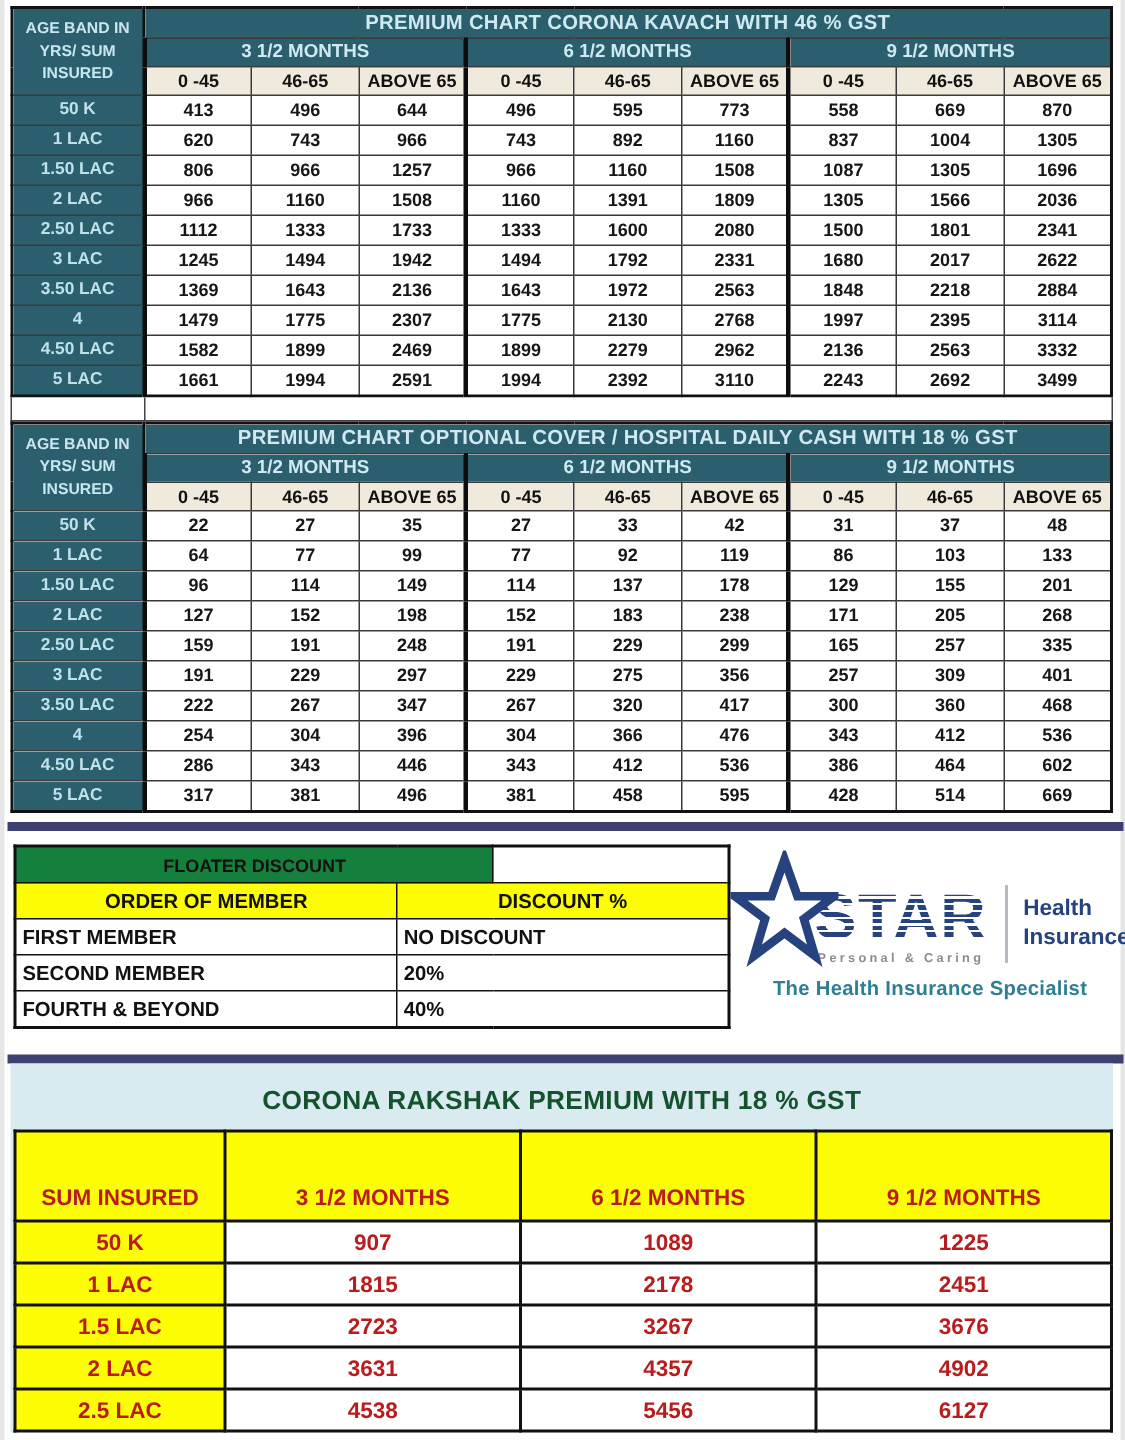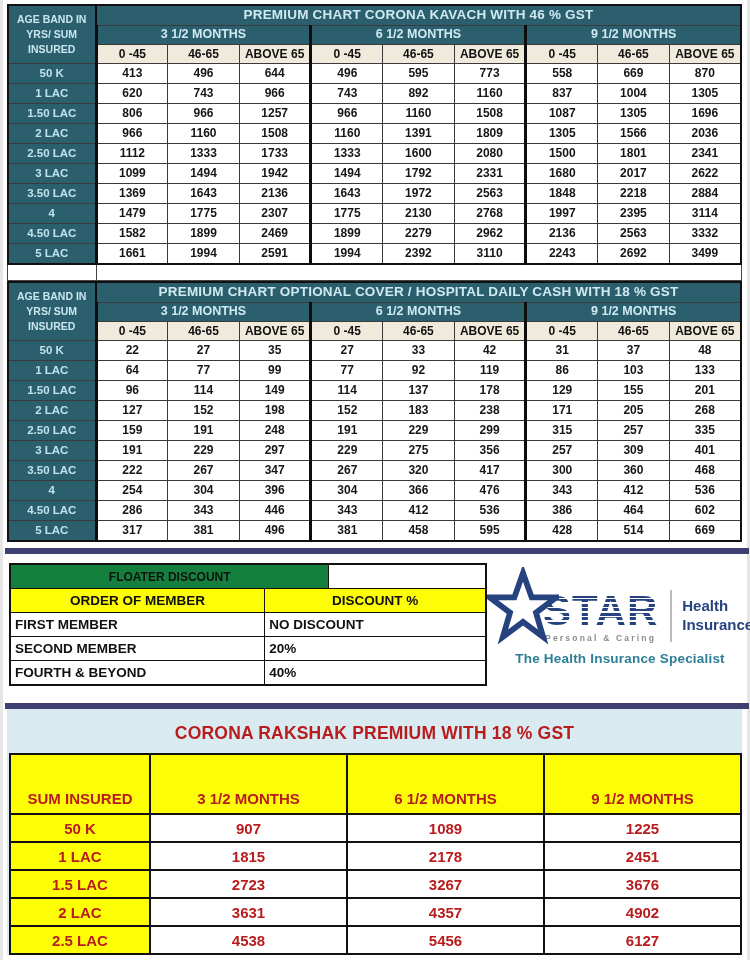--- a/index.html
+++ b/index.html
@@ -93,21 +93,21 @@
     color:#8c8c8c;font-size:8.5px;letter-spacing:2.2px;margin-top:1px;text-align:center;
   }
   .logo-mid{display:flex;align-items:center;}
   .logo-div{width:2px;height:52px;background:#b9b9c4;margin:14px 10px 0 12px;}
   .logo-right{color:#26437f;font-size:15px;line-height:1.25;margin-top:14px;}
   .tagline{color:#2e7e95;font-size:13.5px;letter-spacing:.2px;}
 
   
   .bottom{flex:1;background:#d9eaf1;padding:6px 2px 0 2px;}
   .rak-title{
-    text-align:center;color:#b91c1c;font-size:17.5px;letter-spacing:.2px;
+    text-align:center;color:#14532d;font-size:17.5px;letter-spacing:.2px;
     margin:8px 0 9px 0;
   }
   table.rakshak{
     border-collapse:collapse;table-layout:fixed;width:733px;
     border:2px solid #111;background:#fff;
   }
   table.rakshak td{
     border:2px solid #111;color:#b91c1c;text-align:center;vertical-align:middle;
     font-size:15px;height:26px;padding:0;
   }
@@ -214,21 +214,21 @@
             <td class="val">1733</td>
             <td class="val grp">1333</td>
             <td class="val">1600</td>
             <td class="val">2080</td>
             <td class="val grp">1500</td>
             <td class="val">1801</td>
             <td class="val">2341</td>
           </tr>
           <tr>
             <td class="rl">3 LAC</td>
-            <td class="val grp">1099</td>
+            <td class="val grp">1245</td>
             <td class="val">1494</td>
             <td class="val">1942</td>
             <td class="val grp">1494</td>
             <td class="val">1792</td>
             <td class="val">2331</td>
             <td class="val grp">1680</td>
             <td class="val">2017</td>
             <td class="val">2622</td>
           </tr>
           <tr>
@@ -373,21 +373,21 @@
             <td class="val">268</td>
           </tr>
           <tr>
             <td class="rl">2.50 LAC</td>
             <td class="val grp">159</td>
             <td class="val">191</td>
             <td class="val">248</td>
             <td class="val grp">191</td>
             <td class="val">229</td>
             <td class="val">299</td>
-            <td class="val grp">315</td>
+            <td class="val grp">165</td>
             <td class="val">257</td>
             <td class="val">335</td>
           </tr>
           <tr>
             <td class="rl">3 LAC</td>
             <td class="val grp">191</td>
             <td class="val">229</td>
             <td class="val">297</td>
             <td class="val grp">229</td>
             <td class="val">275</td>

